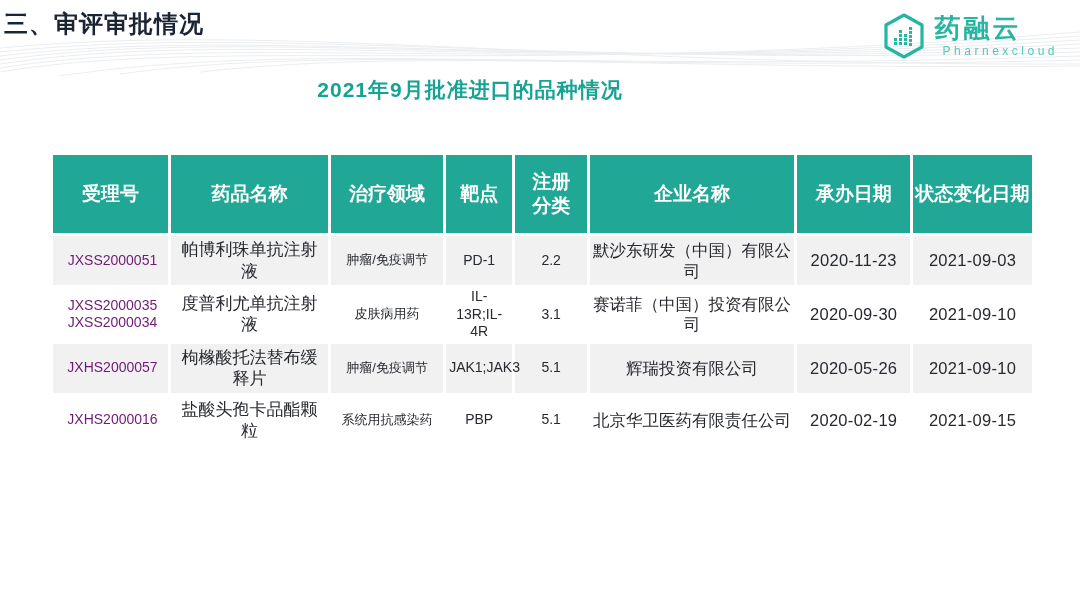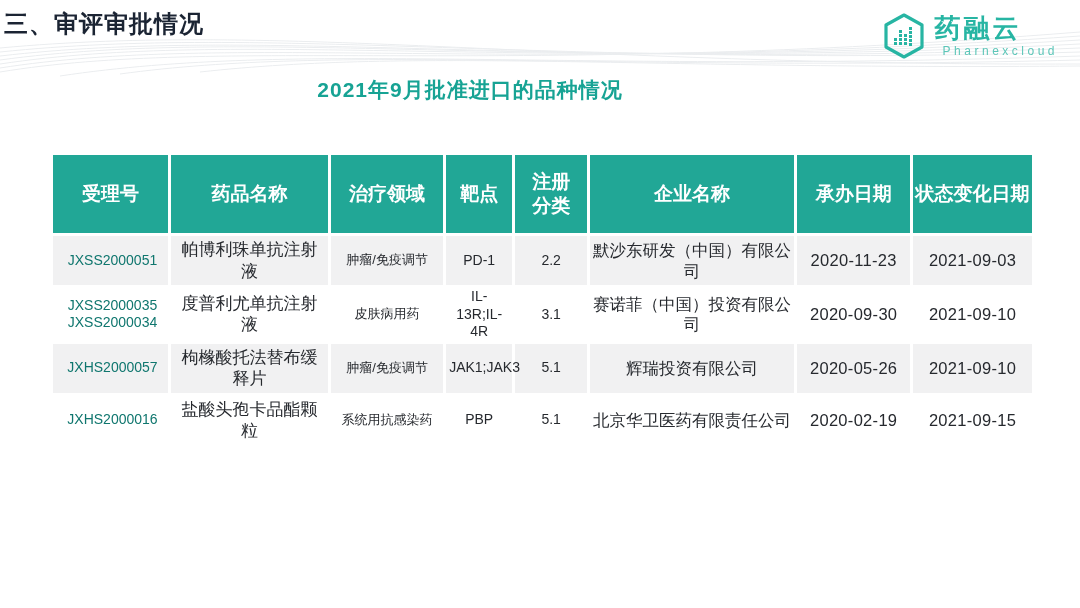--- a/index.html
+++ b/index.html
@@ -35,21 +35,21 @@
     background:#21a796;color:#ffffff;font-weight:bold;font-size:19px;
     height:78px;vertical-align:middle;text-align:center;padding:0 2px;
     line-height:1.25;white-space:pre-line;
   }
   tbody td{
     height:49px;vertical-align:middle;text-align:center;color:#26292e;
     font-size:16px;padding:0 3px;white-space:pre-line;line-height:1.25;
   }
   tbody tr:nth-child(odd) td{background:#f1f1f2;}
   tbody tr:nth-child(even) td{background:#ffffff;}
-  tbody td.col-accept{font-size:14px;color:#0f766e;padding-left:7px;}
+  tbody td.col-accept{font-size:14px;color:#701a75;padding-left:7px;}
   tbody td.col-drug{font-size:17px;margin-left:44px;}
   tbody td.col-area{font-size:13px;margin-left:31px;}
   tbody td.col-target{font-size:14px;}
   tbody td.col-class{font-size:14px;}
   tbody td.col-company{font-size:16.5px;}
   tbody td.col-date{font-size:16.5px;letter-spacing:.3px;}
 </style>
 </head>
 <body>
 

